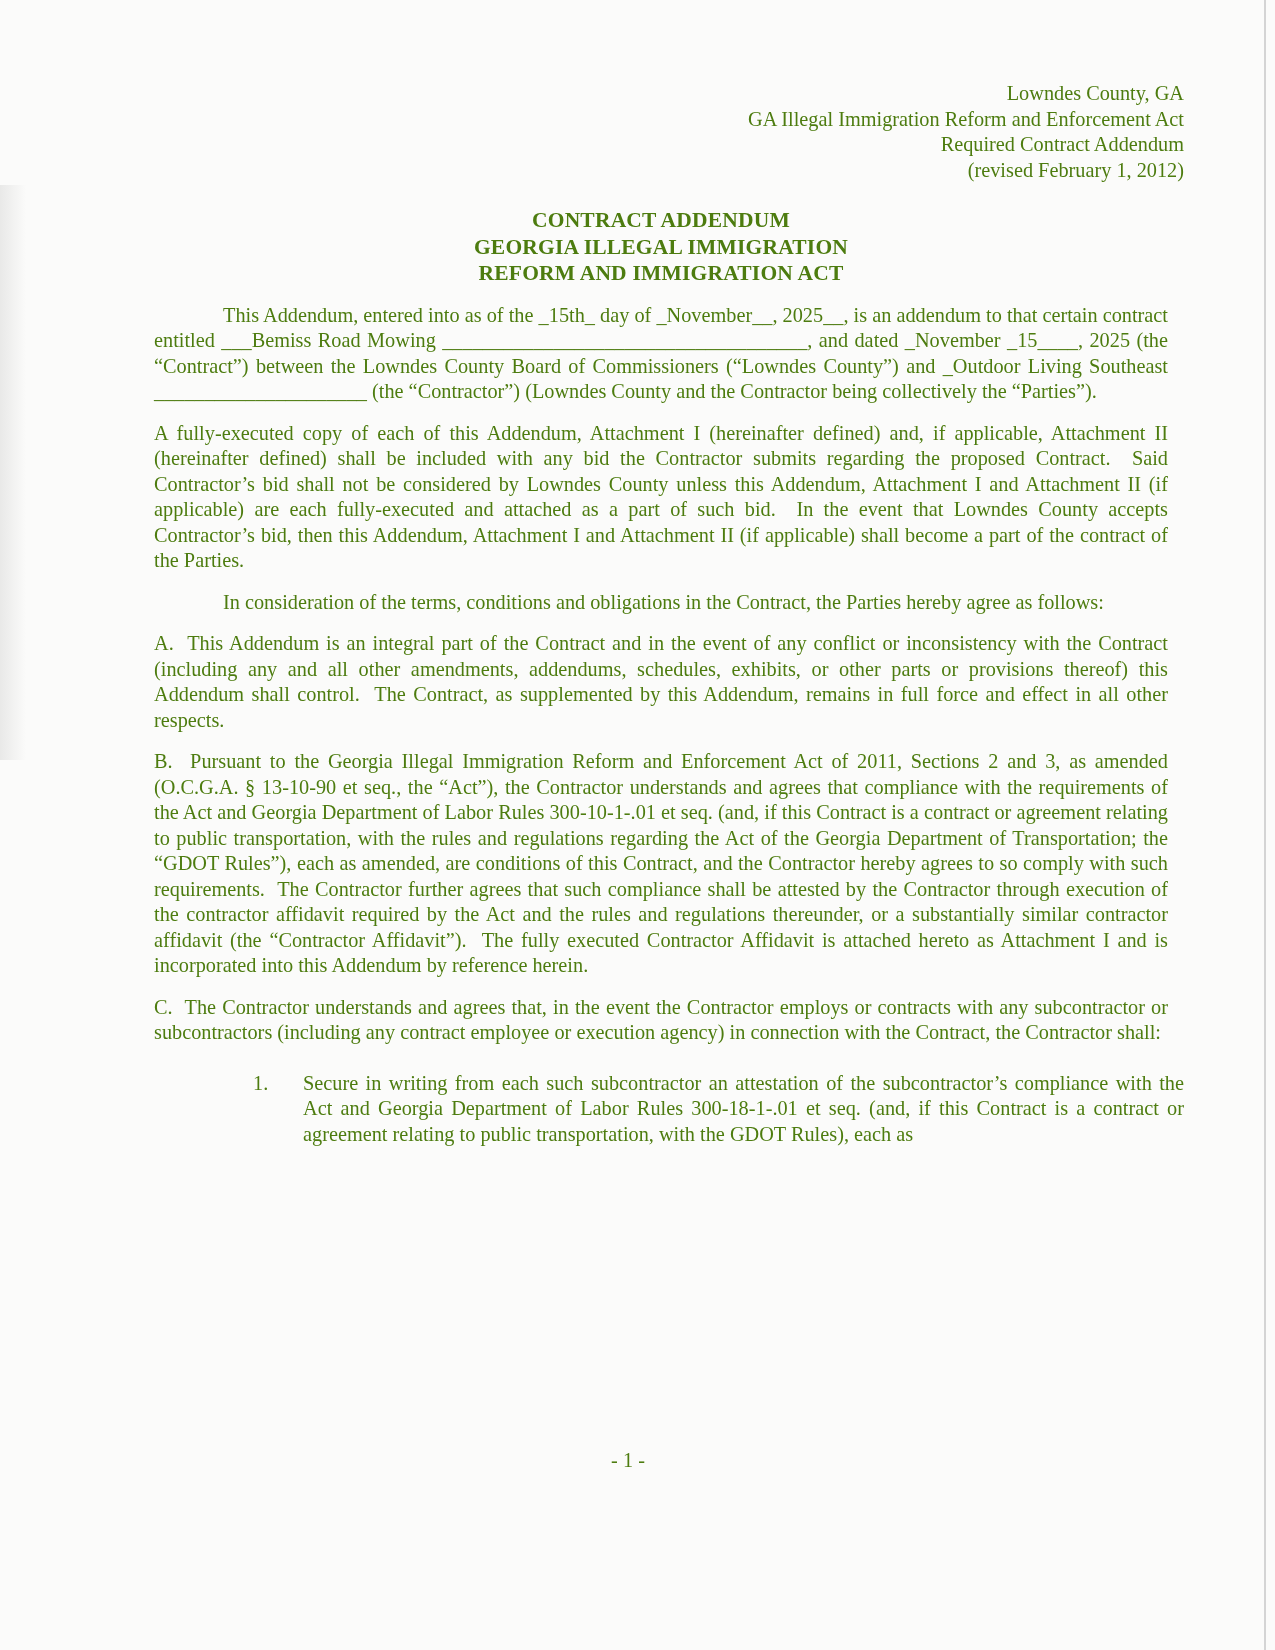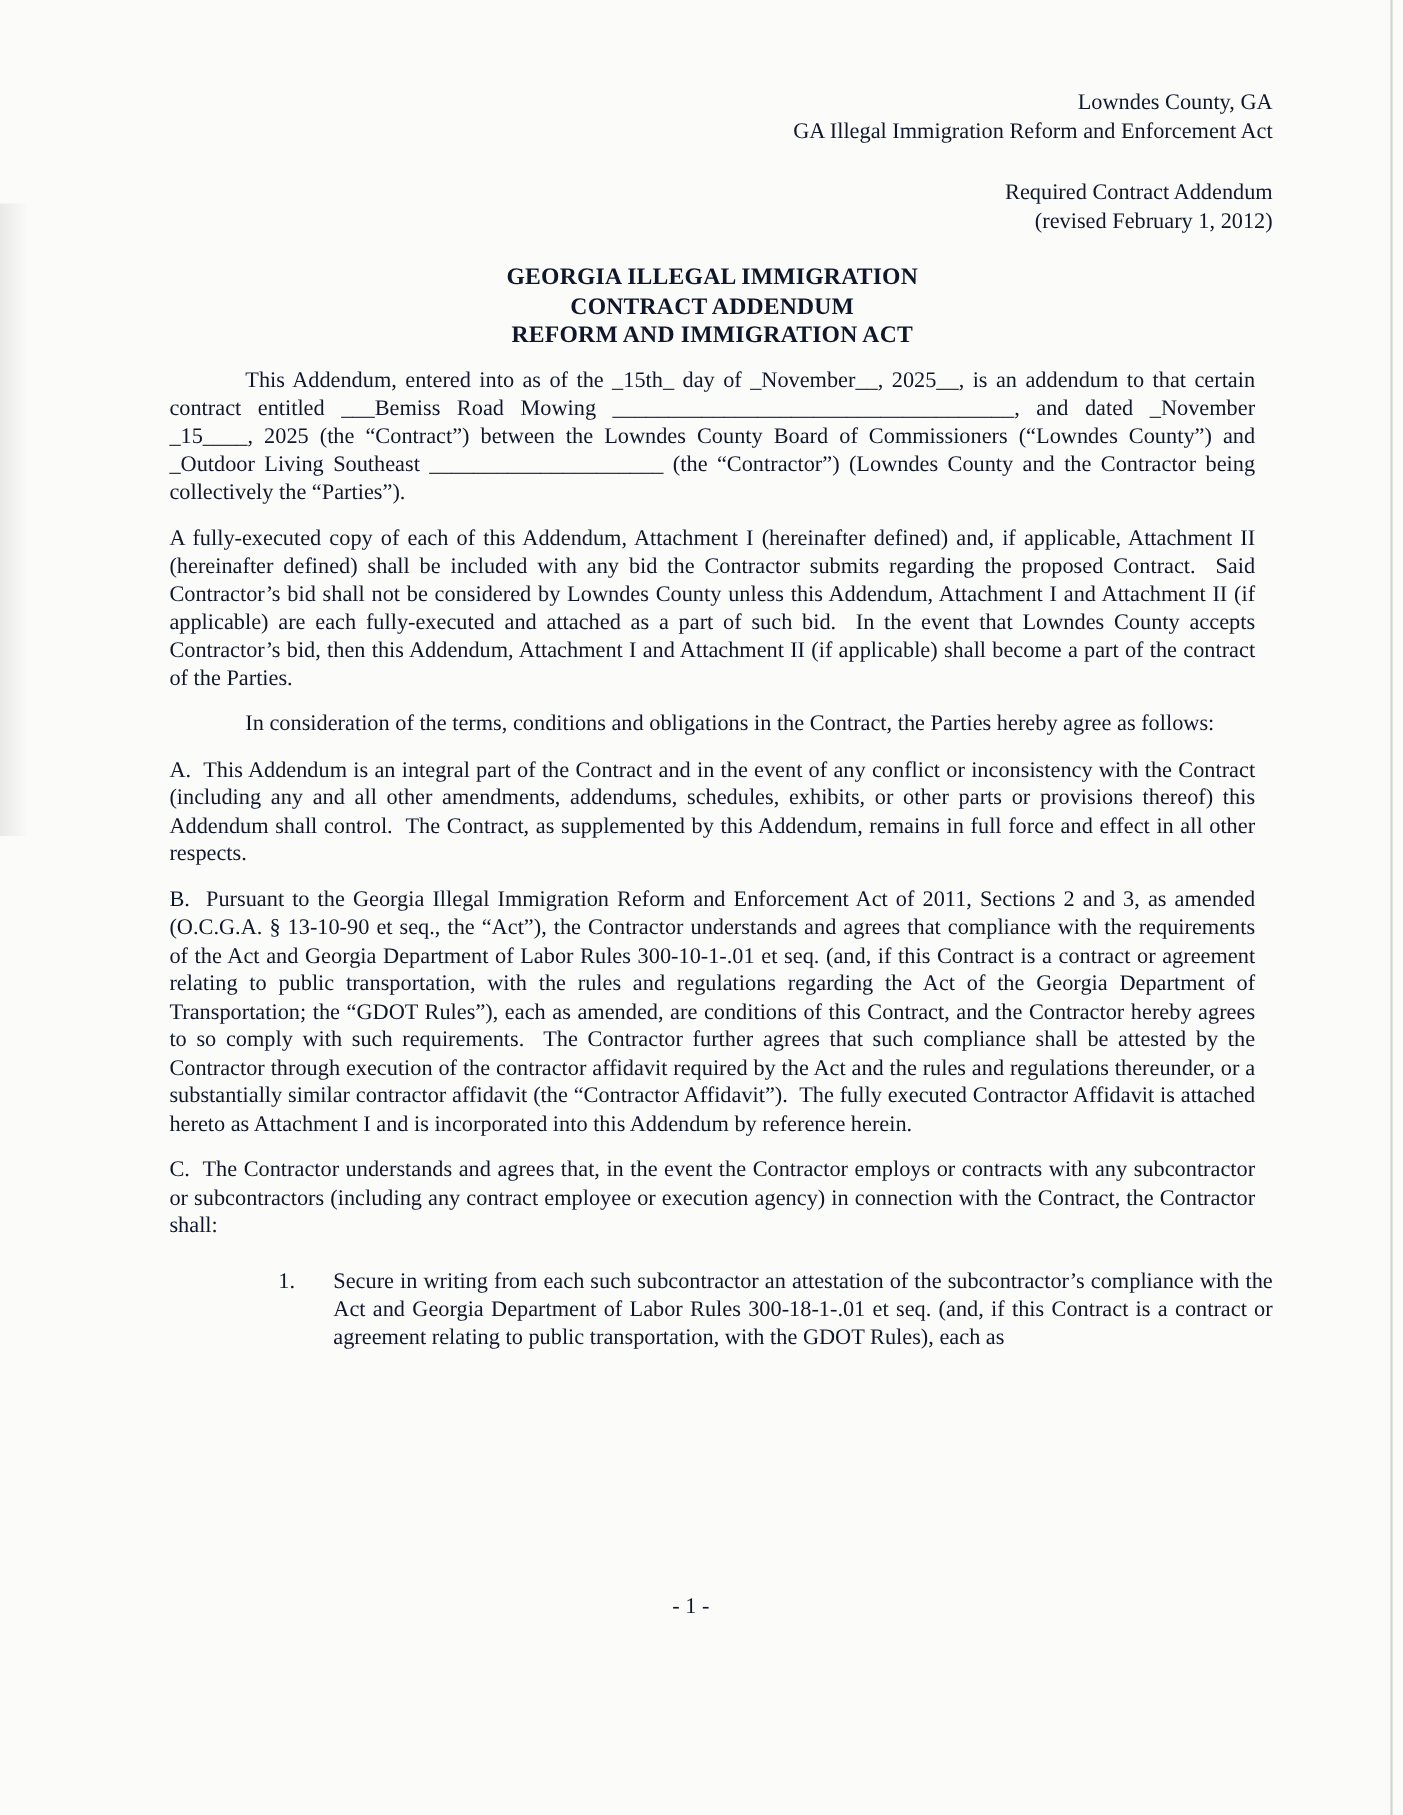--- a/index.html
+++ b/index.html
@@ -7,23 +7,23 @@
     padding: 0;
     background: #ffffff;
   }
   .page {
     position: relative;
     width: 1275px;
     height: 1650px;
     margin: 0 auto;
     background: #fbfbfa;
     box-sizing: border-box;
-    padding: 81px 118px 0 138px;
+    padding: 81px 91px 0 138px;
     font-family: "Liberation Serif", "DejaVu Serif", serif;
-    color: #0f172a;
+    color: #4d7c0f;
     overflow: hidden;
   }
   
   .scan-line-right {
     position: absolute;
     top: 0;
     bottom: 0;
     left: 1264px;
     width: 2px;
     background: #cdcdcd;
@@ -36,21 +36,20 @@
     width: 26px;
     height: 575px;
     background: linear-gradient(to right, rgba(110,110,110,0.13), rgba(110,110,110,0));
   }
   .doc-header {
     text-align: right;
     font-size: 20.3px;
     line-height: 25.5px;
   }
   .doc-header .hdr-block2 {
-    margin-top: 31px;
   }
   .doc-title {
     margin: 24px 0 0 0;
     text-align: center;
     font-size: 21.5px;
     font-weight: bold;
     line-height: 26.5px;
     letter-spacing: 0.2px;
   }
   p.body-par {
@@ -111,22 +110,22 @@
   <div class="scan-line-right"></div>
 
   <div class="doc-header">
     <div>Lowndes County, GA</div>
     <div>GA Illegal Immigration Reform and Enforcement Act</div>
     <div class="hdr-block2">Required Contract Addendum</div>
     <div>(revised February 1, 2012)</div>
   </div>
 
   <div class="doc-title">
+    <div>CONTRACT ADDENDUM</div>
     <div>GEORGIA ILLEGAL IMMIGRATION</div>
-    <div>CONTRACT ADDENDUM</div>
     <div>REFORM AND IMMIGRATION ACT</div>
   </div>
 
   <p class="body-par p-intro">This Addendum, entered into as of the _15th_ day of _November__, 2025__, is an addendum to that certain contract entitled ___Bemiss Road Mowing ____________________________________, and dated _November _15____, 2025 (the “Contract”) between the Lowndes County Board of Commissioners (“Lowndes County”) and _Outdoor Living Southeast _____________________ (the “Contractor”) (Lowndes County and the Contractor being collectively the “Parties”).</p>
 
   <p class="body-par p-block">A fully-executed copy of each of this Addendum, Attachment I (hereinafter defined) and, if applicable, Attachment II (hereinafter defined) shall be included with any bid the Contractor submits regarding the proposed Contract.  Said Contractor’s bid shall not be considered by Lowndes County unless this Addendum, Attachment I and Attachment II (if applicable) are each fully-executed and attached as a part of such bid.  In the event that Lowndes County accepts Contractor’s bid, then this Addendum, Attachment I and Attachment II (if applicable) shall become a part of the contract of the Parties.</p>
 
   <p class="body-par p-consideration">In consideration of the terms, conditions and obligations in the Contract, the Parties hereby agree as follows:</p>
 
   <p class="body-par p-section-a">A.  This Addendum is an integral part of the Contract and in the event of any conflict or inconsistency with the Contract (including any and all other amendments, addendums, schedules, exhibits, or other parts or provisions thereof) this Addendum shall control.  The Contract, as supplemented by this Addendum, remains in full force and effect in all other respects.</p>

